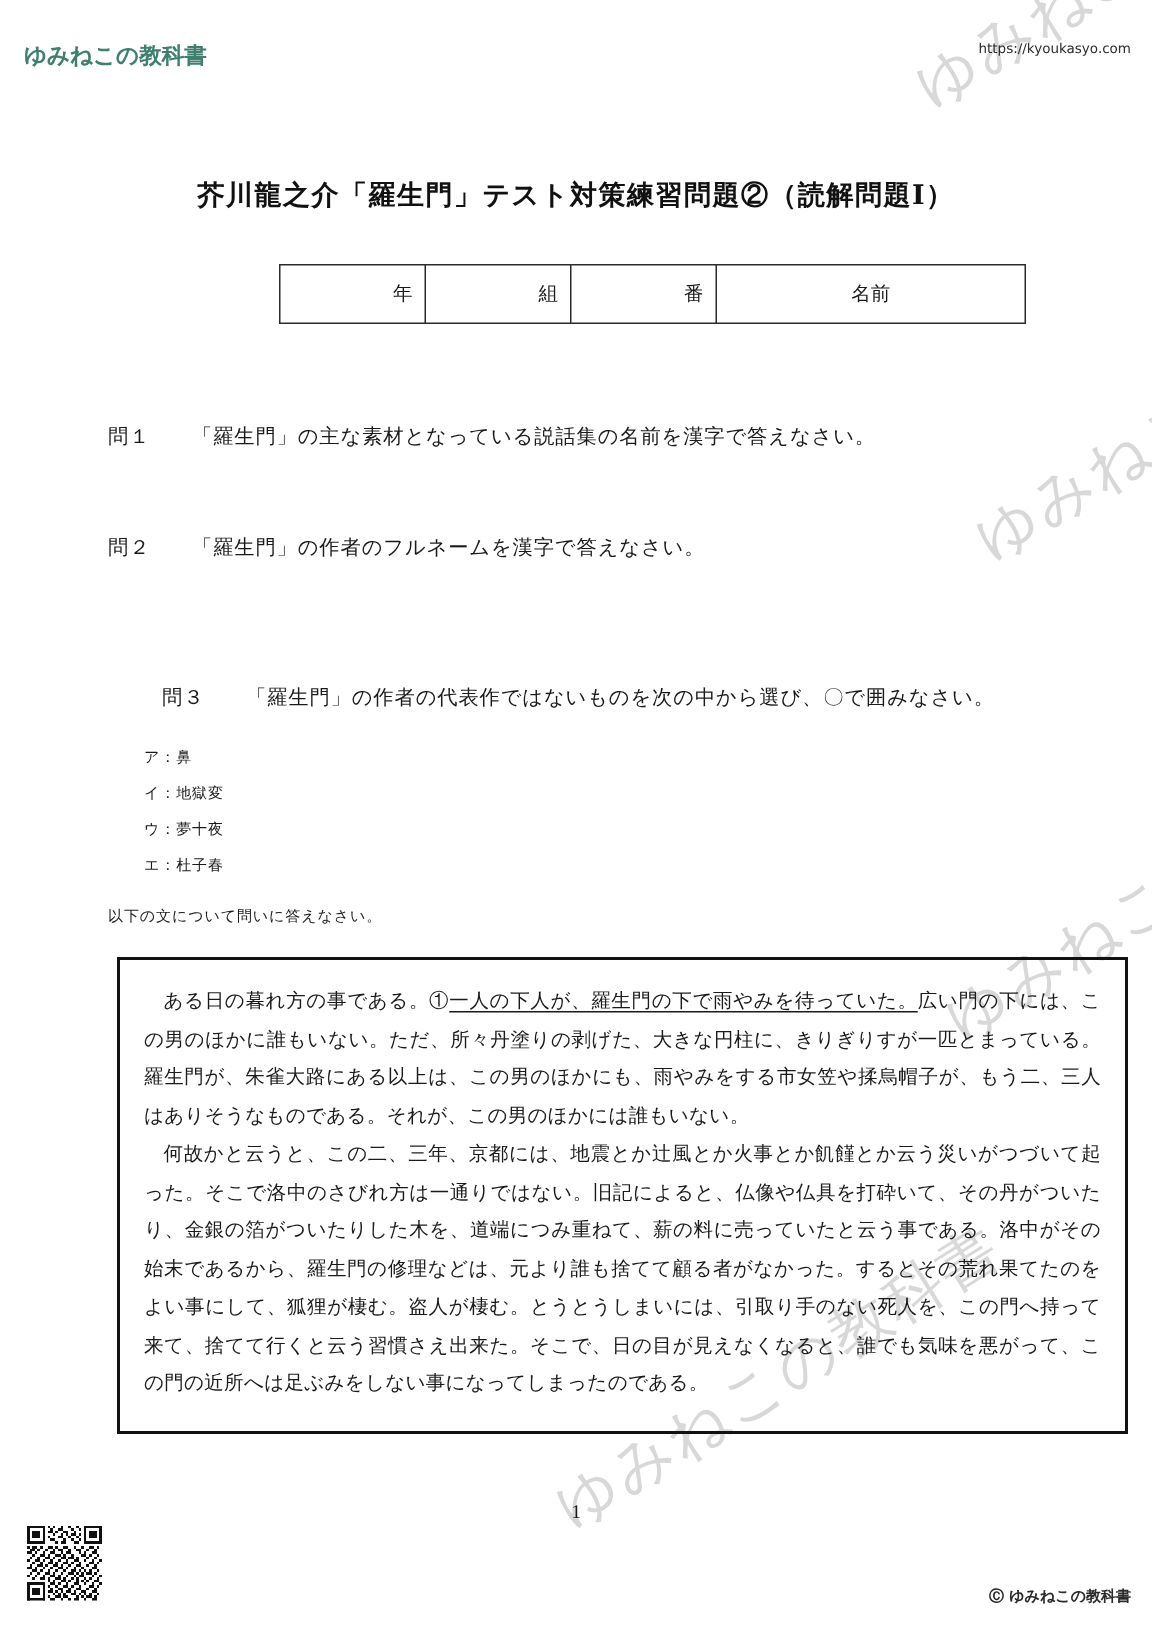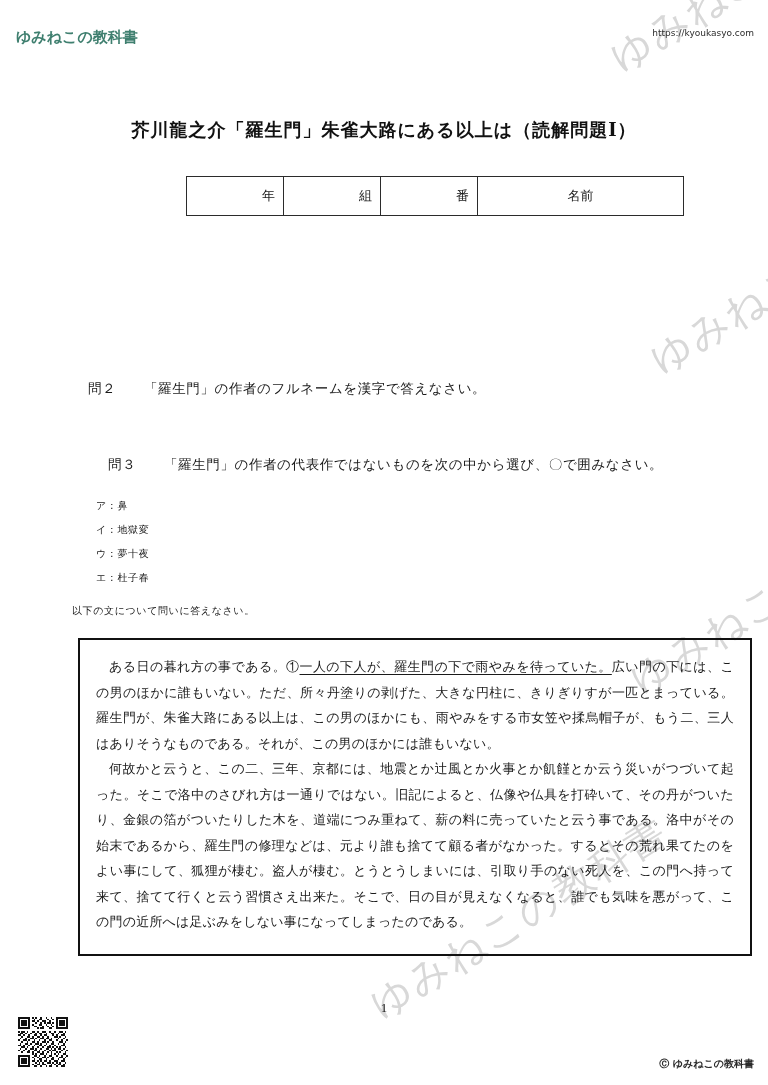--- a/index.html
+++ b/index.html
@@ -103,21 +103,21 @@
   
   .question {
     position: absolute;
     left: 72px;
     font-size: 13.5px;
     letter-spacing: 0.6px;
     white-space: nowrap;
   }
   .q-label { display: inline-block; width: 56px; }
   .q1 { top: 282px; }
-  .q2 { top: 380px; margin-left: 16px; }
+  .q2 { top: 356px; }
   .q3 { top: 456px; padding-left: 36px; }
 
   .choices {
     position: absolute;
     top: 494px;
     left: 96px;
     font-size: 10px;
     letter-spacing: 0.6px;
     line-height: 24px;
   }
@@ -195,33 +195,36 @@
   <div class="wm wm-d">ゆみねこの教科書</div>
 </div>
 
 <div class="page">
 
   <div class="brand-logo">
     <span>ゆみねこの教科書</span>
   </div>
   <div class="site-url">https://kyoukasyo.com</div>
 
-  <div class="doc-title">芥川龍之介「羅生門」朱雀大路にある以上は（読解問題Ⅰ）</div>
+  <div class="doc-title">芥川龍之介「羅生門」テスト対策練習問題②（読解問題Ⅰ）</div>
 
   <table class="name-table">
     <tbody>
         <tr>
       <td class="cell-year">年</td>
       <td class="cell-class">組</td>
       <td class="cell-number">番</td>
       <td class="cell-name">名前</td>
     </tr>
   </tbody>
     </table>
 
+  <div class="question q1">
+    <span class="q-label">問１</span><span>「羅生門」の主な素材となっている説話集の名前を漢字で答えなさい。</span>
+  </div>
 
   <div class="question q2">
     <span class="q-label">問２</span><span>「羅生門」の作者のフルネームを漢字で答えなさい。</span>
   </div>
 
   <div class="question q3">
     <span class="q-label">問３</span><span>「羅生門」の作者の代表作ではないものを次の中から選び、〇で囲みなさい。</span>
   </div>
 
   <div class="choices">

